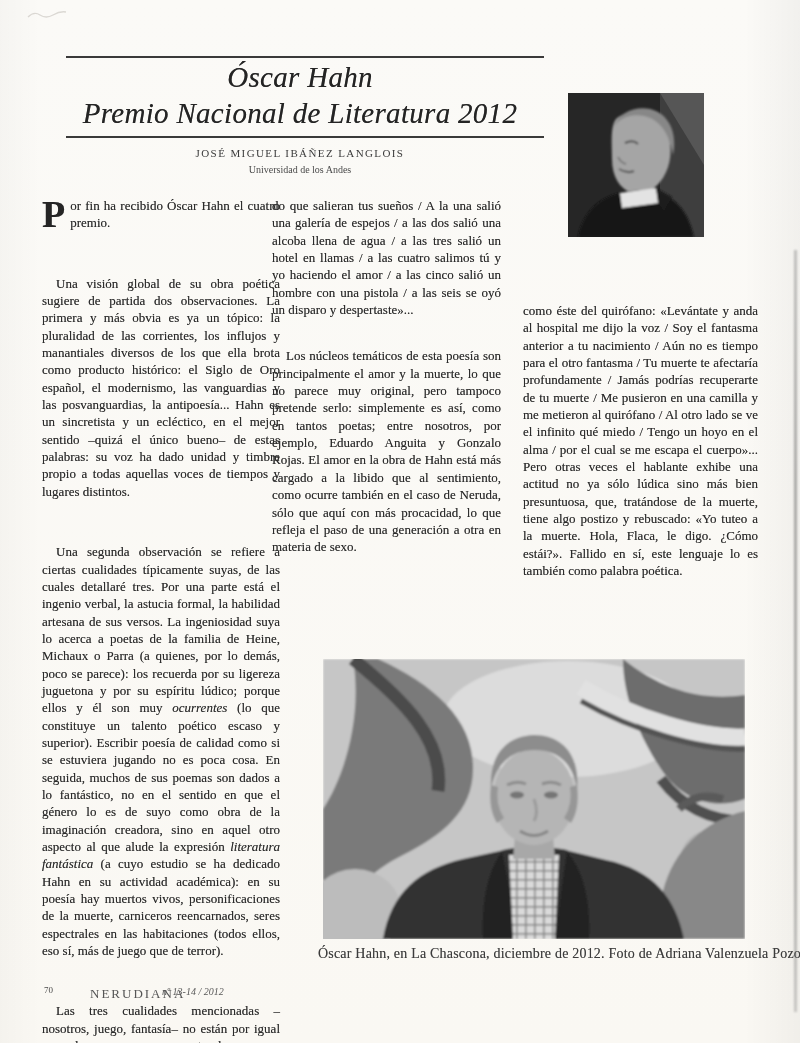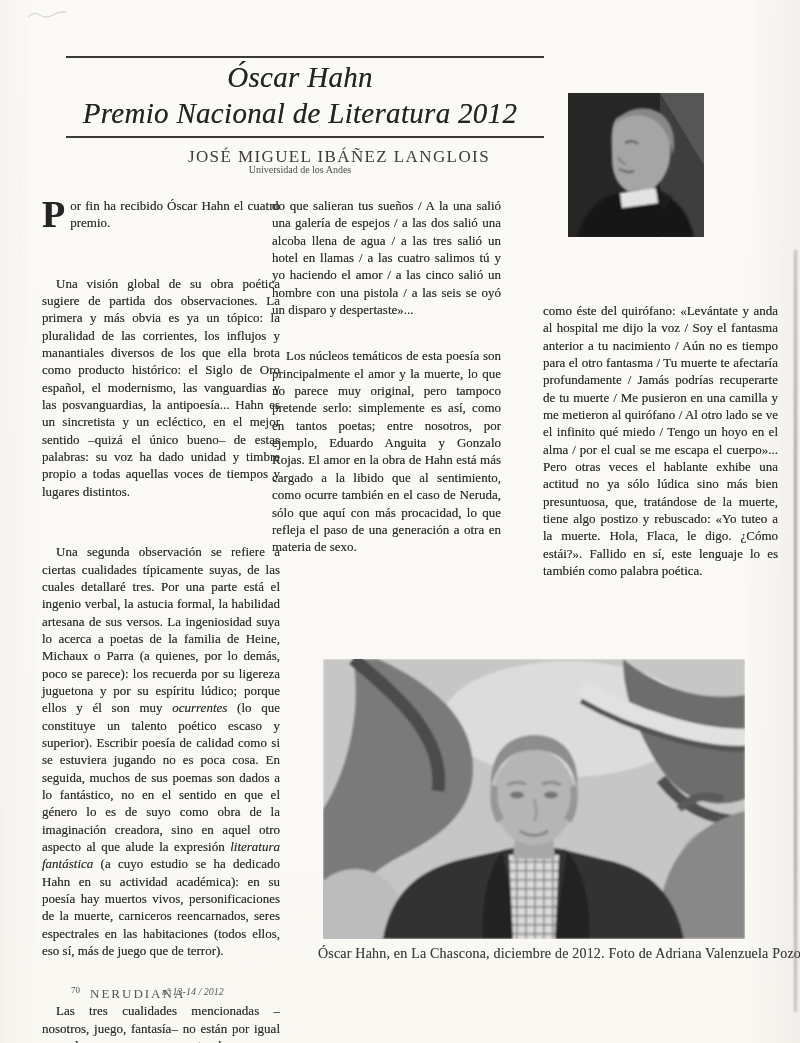--- a/index.html
+++ b/index.html
@@ -15,46 +15,46 @@
   .page *{box-sizing:border-box;}
   
   .rule{position:absolute;left:66px;width:478px;background:#3a3a3a;height:2px;}
   .rule-top{top:56px;}
   .rule-bottom{top:136px;height:1.6px;}
   .title{position:absolute;left:50px;width:500px;margin:0;text-align:center;
     font-style:italic;font-weight:500;font-size:29px;color:#242424;
     text-shadow:0 0 0.6px rgba(30,30,30,.65);letter-spacing:.3px;}
   .t1{top:61px;}
   .t2{top:97px;text-align:center;}
-  .author{position:absolute;left:110px;top:147px;width:380px;text-align:right;
-    font-size:17px;letter-spacing:1.4px;color:#3b3b3b;}
+  .author{position:absolute;left:110px;top:147px;width:380px;text-align:center;
+    font-size:11px;letter-spacing:1.4px;color:#3b3b3b;}
   .affiliation{position:absolute;left:110px;top:164px;width:380px;text-align:center;
     font-size:10px;color:#4a4a4a;}
   
   figure{margin:0;padding:0;position:absolute;}
   .portrait{left:568px;top:93px;width:136px;height:144px;}
   .mainphoto{left:323px;top:659px;width:422px;height:280px;}
   figure svg{display:block;width:100%;height:100%;}
   
   .col{position:absolute;font-size:13px;line-height:17.35px;text-align:justify;
     color:#2b2b2b;text-shadow:0 0 0.5px rgba(45,45,45,.55);}
   .col1{left:42px;top:197px;width:238px;}
   .col2{left:272px;top:197px;width:229px;}
-  .col3{left:523px;top:302px;width:235px;margin-left:20px;}
+  .col3{left:523px;top:302px;width:235px;}
   .para{margin:0;}
   .para.indent{text-indent:14px;margin-top:43px;}
   .para.gap{margin-top:29px;}
   .para i{}
   .dropcap{float:left;font-size:38px;line-height:29px;padding:3px 5px 0 0;
     font-weight:bold;color:#252525;}
   
   .caption{position:absolute;left:318px;top:946px;font-size:14px;color:#3c3c3c;
     white-space:nowrap;letter-spacing:.2px;text-shadow:0 0 .4px rgba(60,60,60,.5);}
   .footer{position:absolute;left:0;top:985px;width:320px;height:14px;font-size:9px;color:#4a4a4a;}
-  .pnum{position:absolute;left:44px;top:0;margin-left:27px;}
+  .pnum{position:absolute;left:44px;top:0;}
   .journal{position:absolute;left:90px;top:1px;font-size:13px;letter-spacing:2px;color:#555;}
   .issue{position:absolute;left:162px;top:1px;font-size:10px;font-style:italic;color:#585858;}
   
   .pencil-mark{position:absolute;left:26px;top:8px;opacity:.55;}
   .edge-line{position:absolute;left:794px;top:250px;width:3px;height:762px;
     background:linear-gradient(#777,#3f3f3f 30%,#4a4a4a 80%,#888);opacity:.4;filter:blur(1px);}
 </style>
 </head>
 <body>
 

